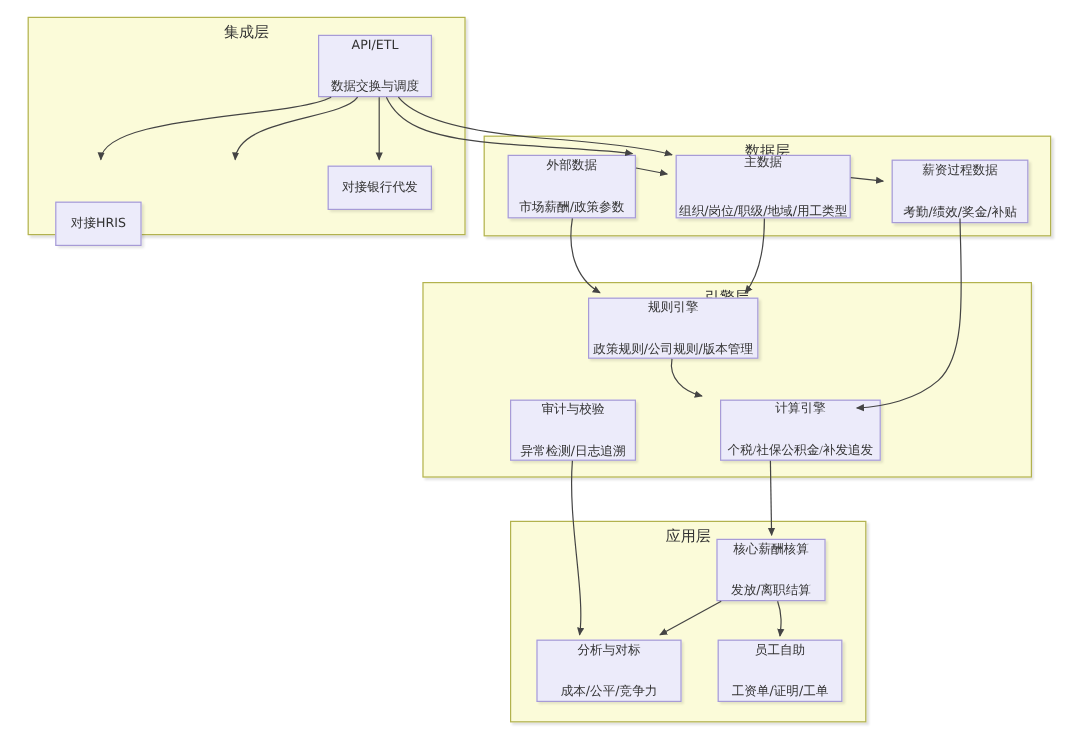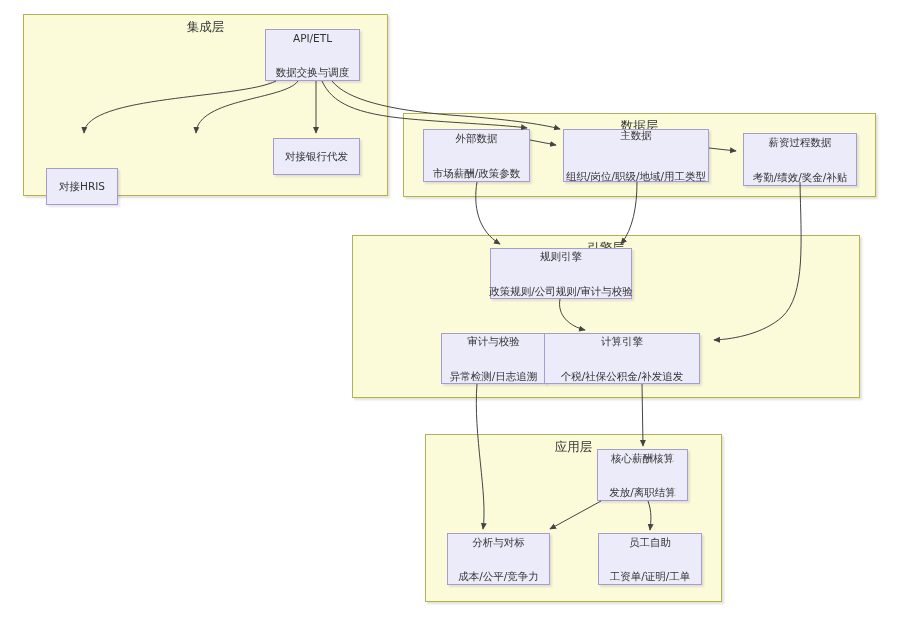--- a/index.html
+++ b/index.html
@@ -110,39 +110,39 @@
     <div class="node-subtitle">组织/岗位/职级/地域/用工类型</div>
   </div>
 
   <div class="node" style="left:743px; top:133px; width:114px; height:53px;">
     <div class="node-title">薪资过程数据</div>
     <div class="node-subtitle">考勤/绩效/奖金/补贴</div>
   </div>
 
   <div class="node" style="left:490px; top:248px; width:142px; height:51px;text-align:right;">
     <div class="node-title">规则引擎</div>
-    <div class="node-subtitle">政策规则/公司规则/审计与校验</div>
+    <div class="node-subtitle">政策规则/公司规则/版本管理</div>
   </div>
 
-  <div class="node" style="left:441px; top:333px; width:105px; height:51px;">
+  <div class="node" style="left:425px; top:333px; width:105px; height:51px;">
     <div class="node-title">审计与校验</div>
     <div class="node-subtitle">异常检测/日志追溯</div>
   </div>
 
-  <div class="node" style="left:544px; top:333px; width:156px; height:51px;">
+  <div class="node" style="left:600px; top:333px; width:134px; height:51px;font-family:Liberation Serif, serif;">
     <div class="node-title">计算引擎</div>
     <div class="node-subtitle">个税/社保公积金/补发追发</div>
   </div>
 
   <div class="node" style="left:597px; top:449px; width:91px; height:52px;">
     <div class="node-title">核心薪酬核算</div>
     <div class="node-subtitle">发放/离职结算</div>
   </div>
 
-  <div class="node" style="left:447px; top:533px; width:103px; height:52px;">
+  <div class="node" style="left:447px; top:533px; width:121px; height:52px;">
     <div class="node-title">分析与对标</div>
     <div class="node-subtitle">成本/公平/竞争力</div>
   </div>
 
   <div class="node" style="left:598px; top:533px; width:104px; height:52px;">
     <div class="node-title">员工自助</div>
     <div class="node-subtitle">工资单/证明/工单</div>
   </div>
 
   <svg id="edges" viewBox="0 0 897 617">

